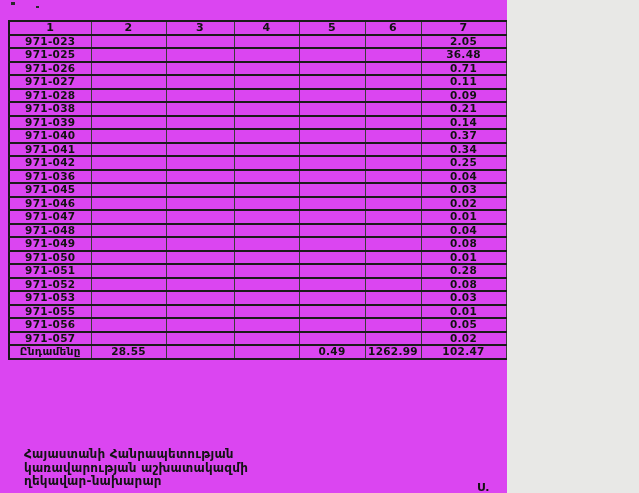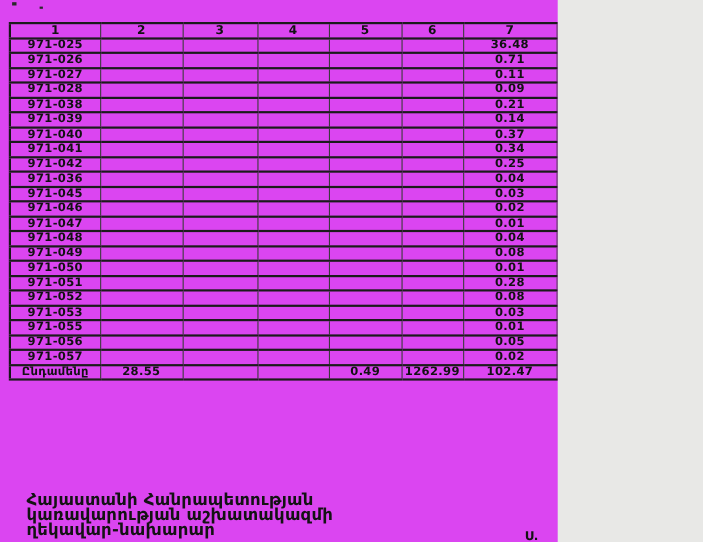--- a/index.html
+++ b/index.html
@@ -65,21 +65,21 @@
     white-space: nowrap;
   }
   table.report th {
     font-size: 11px;
   }
 
   .footer-block {
     position: absolute;
     left: 24px;
     top: 448px;
-    font-size: 15px;
+    font-size: 12px;
     font-weight: bold;
     line-height: 13.5px;
     color: #151515;
     letter-spacing: 0.2px;
   }
   .signature {
     position: absolute;
     left: 477px;
     top: 469px;
     font-size: 11px;
@@ -117,20 +117,30 @@
           <th>3</th>
           <th>4</th>
           <th>5</th>
           <th>6</th>
           <th>7</th>
           <th>8</th>
         </tr>
     </thead>
     <tbody>
         <tr>
+          <td>971-023</td>
+          <td></td>
+          <td></td>
+          <td></td>
+          <td></td>
+          <td></td>
+          <td>2.05</td>
+          <td></td>
+        </tr>
+        <tr>
           <td>971-025</td>
           <td></td>
           <td></td>
           <td></td>
           <td></td>
           <td></td>
           <td>36.48</td>
           <td></td>
         </tr>
         <tr>

